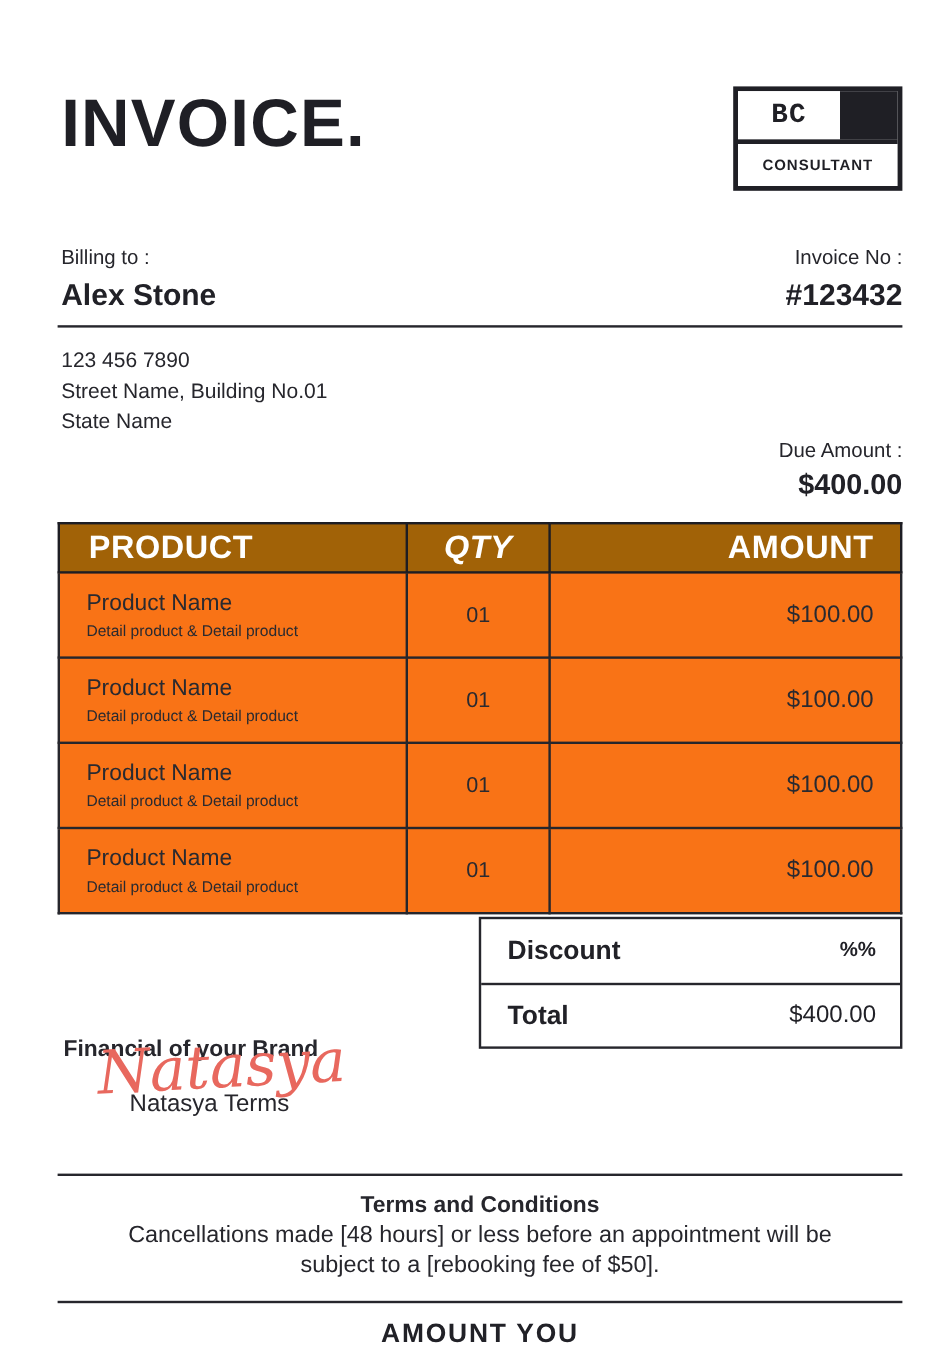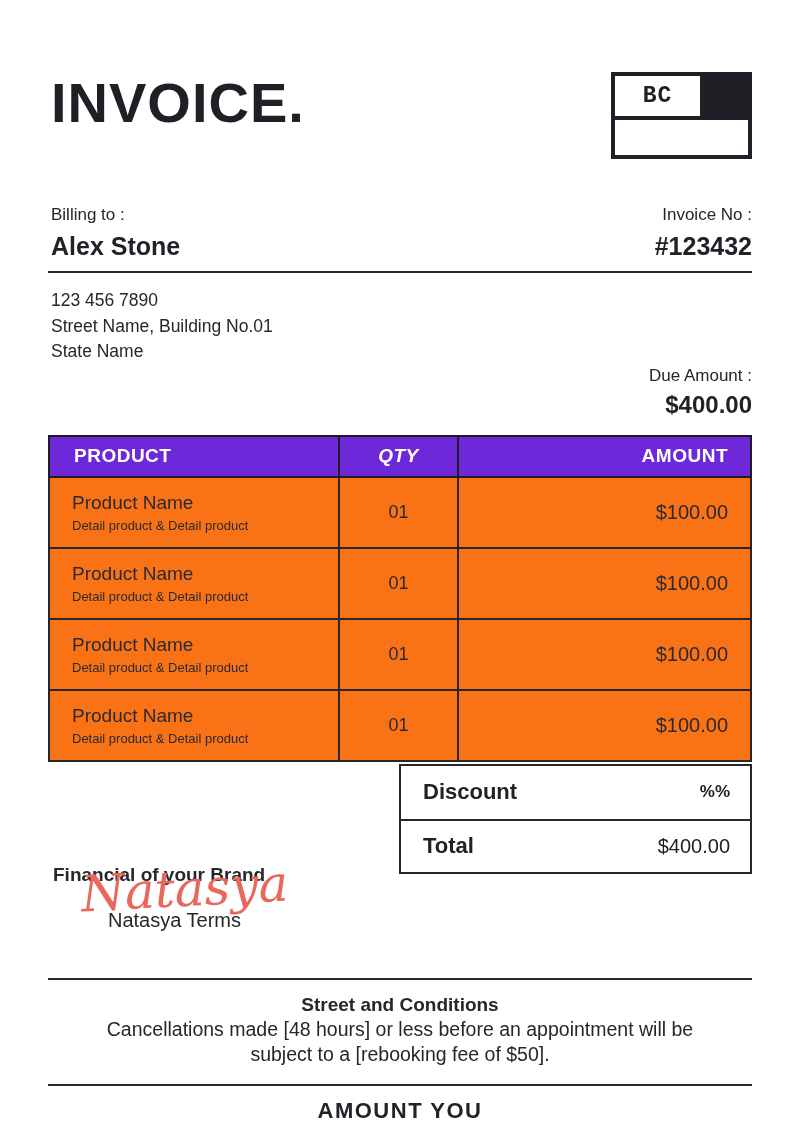--- a/index.html
+++ b/index.html
@@ -31,21 +31,21 @@
   
   .info-row { display: flex; justify-content: space-between; margin-top: 15px; padding-left: 3px; flex-direction: column; }
   .contact-line { font-size: 17.5px; line-height: 25.5px; color: #26262c; }
   .due-col { text-align: right; }
   .due-amount { font-size: 24px; font-weight: bold; line-height: 28px; margin-top: 4px; color: #212127; }
 
   
   table.items { width: 100%; border-collapse: collapse; margin-top: 16px; }
   table.items th, table.items td { border: 2.5px solid #26262c; }
   table.items th {
-    background: #6d28d9; color: #ffffff; font-size: 19px; font-weight: bold;
+    background: #a16207; color: #ffffff; font-size: 27px; font-weight: bold;
     letter-spacing: 0.5px; height: 41px; border-color: #1d1d23;
   }
   th.c-prod { text-align: left; padding-left: 24px; width: 290px; }
   th.c-qty { text-align: center; width: 119px; font-style: italic; }
   th.c-amt { text-align: right; padding-right: 22px; }
   table.items td { height: 71px; background: #f97316; margin-left: 28px; }
   td.cell-prod { padding-left: 22px; }
   .prod-name { font-size: 19px; line-height: 24px; color: #2a2a30; }
   .prod-detail { font-size: 13px; line-height: 17px; color: #2a2a30; margin-top: 2px; }
   td.cell-qty { text-align: center; font-size: 18px; color: #2a2a30; }
@@ -81,20 +81,21 @@
 
 <div class="page">
 
   <div class="hdr">
     <div class="title">INVOICE.</div>
     <div class="logo">
       <div class="logo-top">
         <div class="logo-bc">BC</div>
         <div class="logo-fill"></div>
       </div>
+      <div class="logo-bottom">CONSULTANT</div>
     </div>
   </div>
 
   <div class="bill-row">
     <div class="bill-col">
       <div class="small-label">Billing to :</div>
       <div class="big-name">Alex Stone</div>
     </div>
     <div class="bill-col right">
       <div class="small-label">Invoice No :</div>
@@ -175,21 +176,21 @@
     <div class="sig-block">
       <div class="sig-brand">Financial of your Brand</div>
       <div class="sig-script">Natasya</div>
       <div class="sig-name">Natasya Terms</div>
     </div>
   </div>
 
   <div class="rule"></div>
 
   <div class="terms">
-    <div class="terms-title">Street and Conditions</div>
+    <div class="terms-title">Terms and Conditions</div>
     <div class="terms-line">Cancellations made [48 hours] or less before an appointment will be</div>
     <div class="terms-line">subject to a [rebooking fee of $50].</div>
   </div>
 
   <div class="rule" style="margin-top:17px;"></div>
 
   <div class="thankyou">AMOUNT YOU</div>
 
 </div>
 

